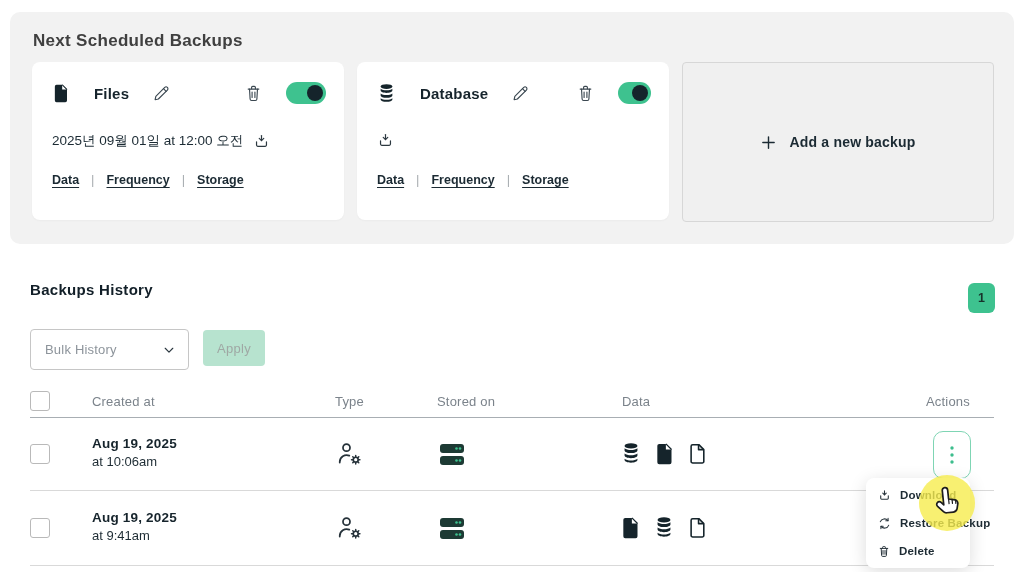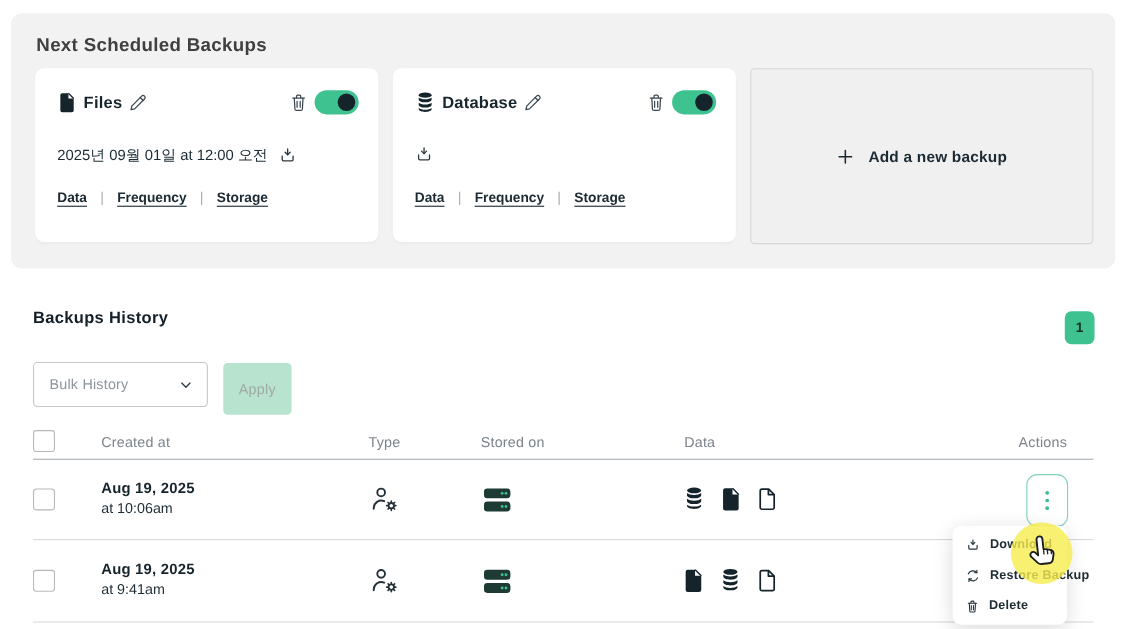--- a/index.html
+++ b/index.html
@@ -5,38 +5,38 @@
   * { margin:0; padding:0; box-sizing:border-box; }
   html,body { background:#fff; }
   body { font-family:"Liberation Sans", sans-serif; color:#16242c; }
   #app { position:relative; width:1024px; height:572px; background:#fff; overflow:hidden; }
 
   
   .sched { position:absolute; left:10px; top:12px; width:1004px; height:232px; background:#f2f2f2; border-radius:10px; }
   .sched h2 { position:absolute; left:23px; top:19px; font-size:17px; font-weight:bold; letter-spacing:.3px; color:#404040; }
   .card { position:absolute; top:50px; width:312px; height:158px; background:#fff; border-radius:8px; box-shadow:0 1px 2px rgba(0,0,0,.03); }
   .card.c1 { left:22px; } .card.c2 { left:347px; }
-  .card-head { position:absolute; left:20px; right:18px; top:20px; display:flex; align-items:center; gap:6px; }
+  .card-head { position:absolute; left:20px; right:18px; top:20px; display:flex; align-items:center; gap:24px; }
   .card-name { font-size:15px; font-weight:bold; letter-spacing:.2px; }
   .spacer { flex:1; }
   .toggle { position:relative; width:40px; height:22px; border-radius:11px; background:#3ec28f; cursor:pointer; }
   .toggle .knob { position:absolute; top:3px; right:3px; width:16px; height:16px; border-radius:50%; background:#15242b; }
   .card-date { position:absolute; left:20px; top:70px; display:flex; align-items:center; gap:10px; font-size:13.5px; color:#1b2a33; }
   .card-links { position:absolute; left:20px; top:110px; display:flex; align-items:center; gap:12px; }
   .card-links a { font-size:12.5px; font-weight:bold; color:#1b2a33; text-decoration:underline; text-underline-offset:3px; cursor:pointer; }
   .card-links .sep { color:#a9aeb2; font-size:13px; }
   .add-card { position:absolute; left:672px; top:50px; width:312px; height:160px; background:#f0f0f0; border:1px solid #d7d7d7; border-radius:4px; display:flex; align-items:center; justify-content:center; gap:12px; cursor:pointer; }
   .add-card span { font-size:14px; font-weight:bold; letter-spacing:.2px; color:#1b2a33; }
 
   
   .hist-title { position:absolute; left:30px; top:281px; font-size:15px; font-weight:bold; letter-spacing:.3px; color:#121f28; }
   .badge { position:absolute; left:968px; top:283px; width:27px; height:30px; background:#3ec28f; border-radius:6px; display:flex; align-items:center; justify-content:center; font-size:12.5px; font-weight:bold; color:#17332b; }
   .bulk-select { position:absolute; left:30px; top:329px; width:159px; height:41px; background:#fff; border:1px solid #c6c6c6; border-radius:4px; display:flex; align-items:center; padding:0 12px 0 14px; cursor:pointer; }
   .bulk-select .lbl { flex:1; font-size:13px; color:#8d949b; letter-spacing:.2px; }
-  .apply-btn { position:absolute; left:203px; top:330px; width:62px; height:47px; background:#b7e3cf; border:none; border-radius:4px; font-family:inherit; font-size:13px; letter-spacing:.3px; color:#9fa8a4; }
+  .apply-btn { position:absolute; left:203px; top:330px; width:62px; height:36px; background:#b7e3cf; border:none; border-radius:4px; font-family:inherit; font-size:13px; letter-spacing:.3px; color:#9fa8a4; }
 
   
   .th { position:absolute; font-size:13px; color:#7b838b; letter-spacing:.2px; }
   .hline { position:absolute; left:30px; width:964px; height:1px; }
   .checkbox { position:absolute; width:20px; height:20px; background:#fff; border:1.5px solid #b9b9b9; border-radius:3px; cursor:pointer; }
   .row-date { position:absolute; left:92px; }
   .row-date .d1 { font-size:13.5px; font-weight:bold; color:#16242c; letter-spacing:.2px; }
   .row-date .d2 { font-size:13px; color:#1e2c34; margin-top:3px; }
   .cell-icon { position:absolute; }
   .kebab-btn { position:absolute; left:933px; top:431px; width:38px; height:48px; background:#fff; border:1.5px solid #7fd5b4; border-radius:10px; display:flex; align-items:center; justify-content:center; cursor:pointer; }

